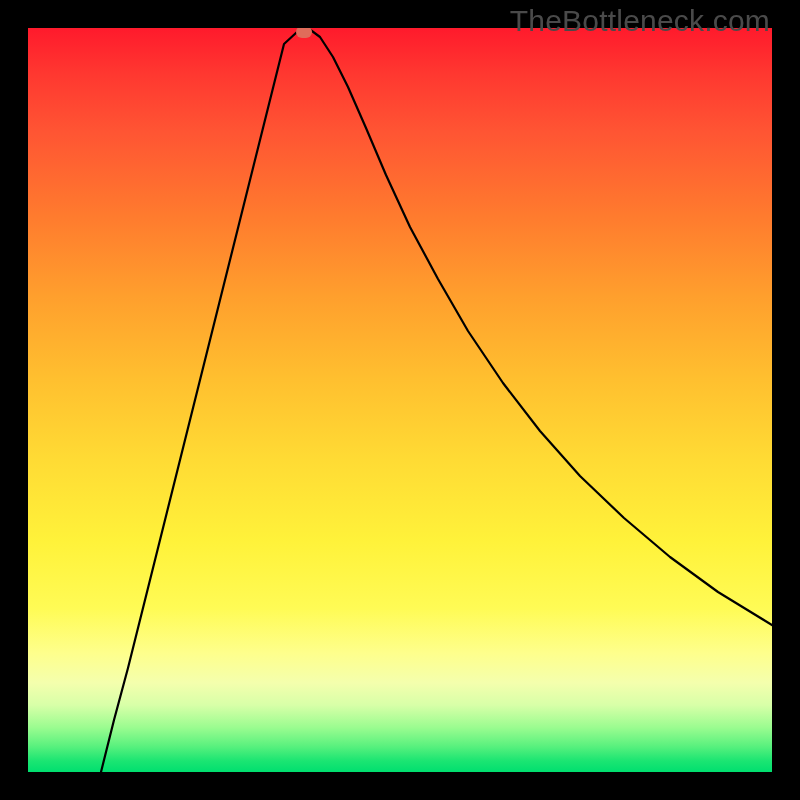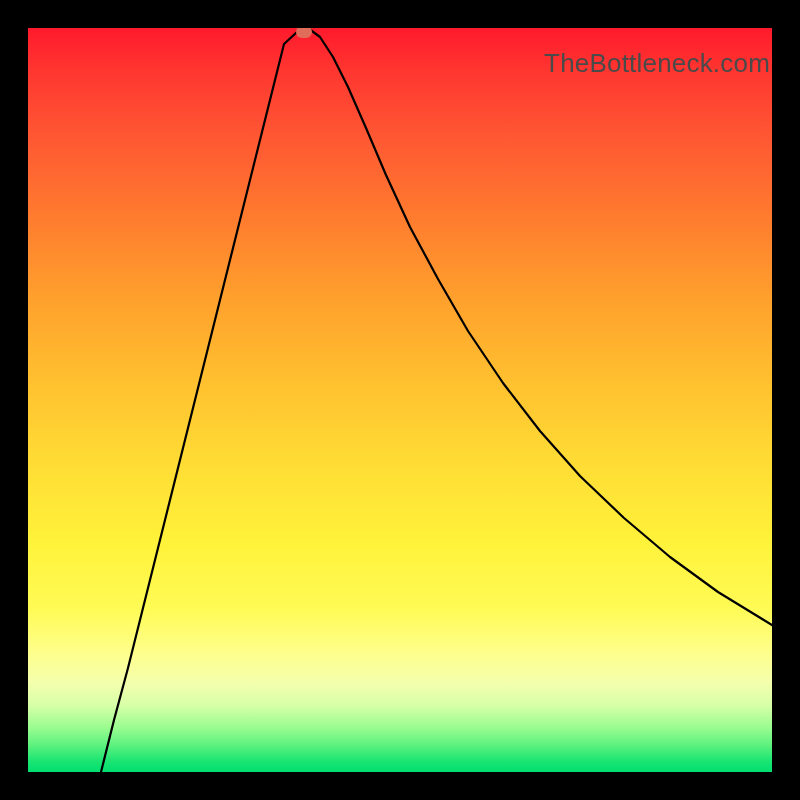--- a/index.html
+++ b/index.html
@@ -17,21 +17,21 @@
       #fff23a 69%,
       #fffb55 78%,
       #feff8c 84%,
       #f4ffad 88%,
       #d8ffa8 91%,
       #9bfc90 94%,
       #5af17e 96.5%,
       #1be572 98.5%,
       #00df6f 100%
     ); }
-  .watermark { position: absolute; top: 4px; right: 30px; color: #4a4a4a; font-size: 26px; font-weight: 500; letter-spacing: 0.2px; z-index: 5; margin-top: 44px; }
+  .watermark { position: absolute; top: 4px; right: 30px; color: #4a4a4a; font-size: 30px; font-weight: 500; letter-spacing: 0.2px; z-index: 5; }
   svg.curve { position: absolute; inset: 0; z-index: 3; }
   .marker { position: absolute; width: 16px; height: 12px; background: #e06c5a; border-radius: 6px / 6px; z-index: 4; }
 </style>
 </head>
 <body>
 
 <div class="frame">
   <div class="watermark">TheBottleneck.com</div>
   <div class="plot-area">
     <div class="gradient"></div>

